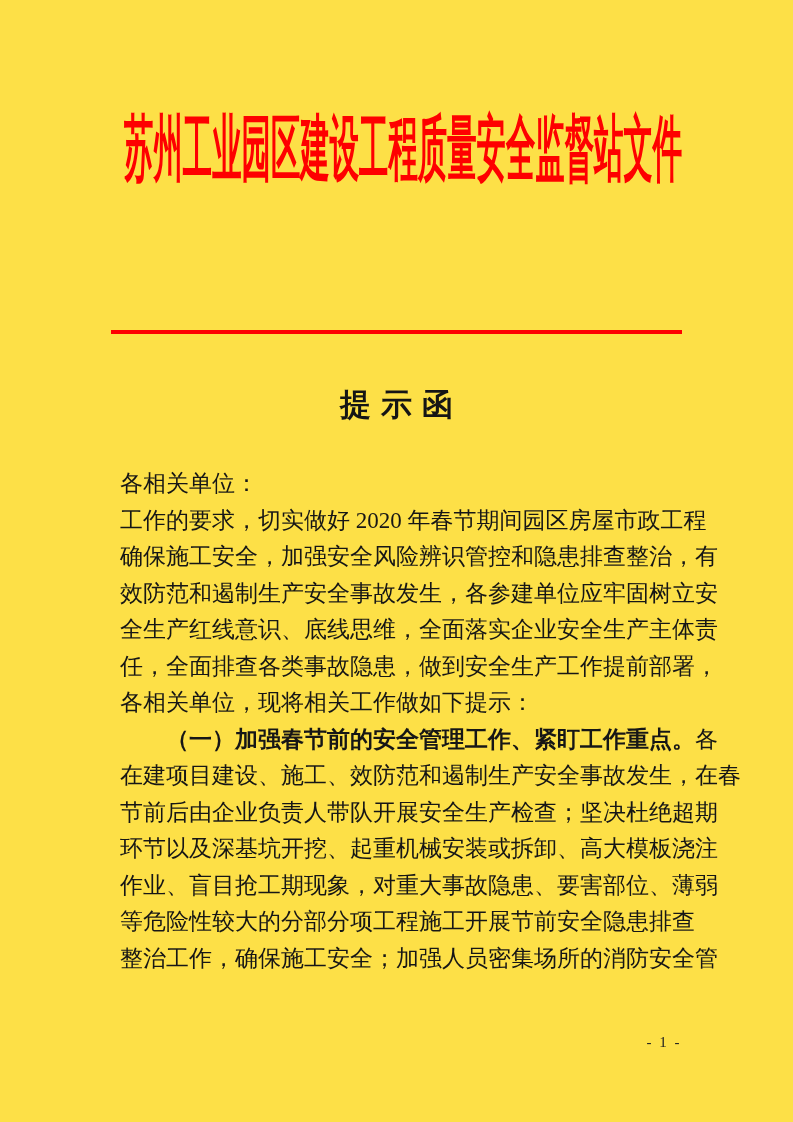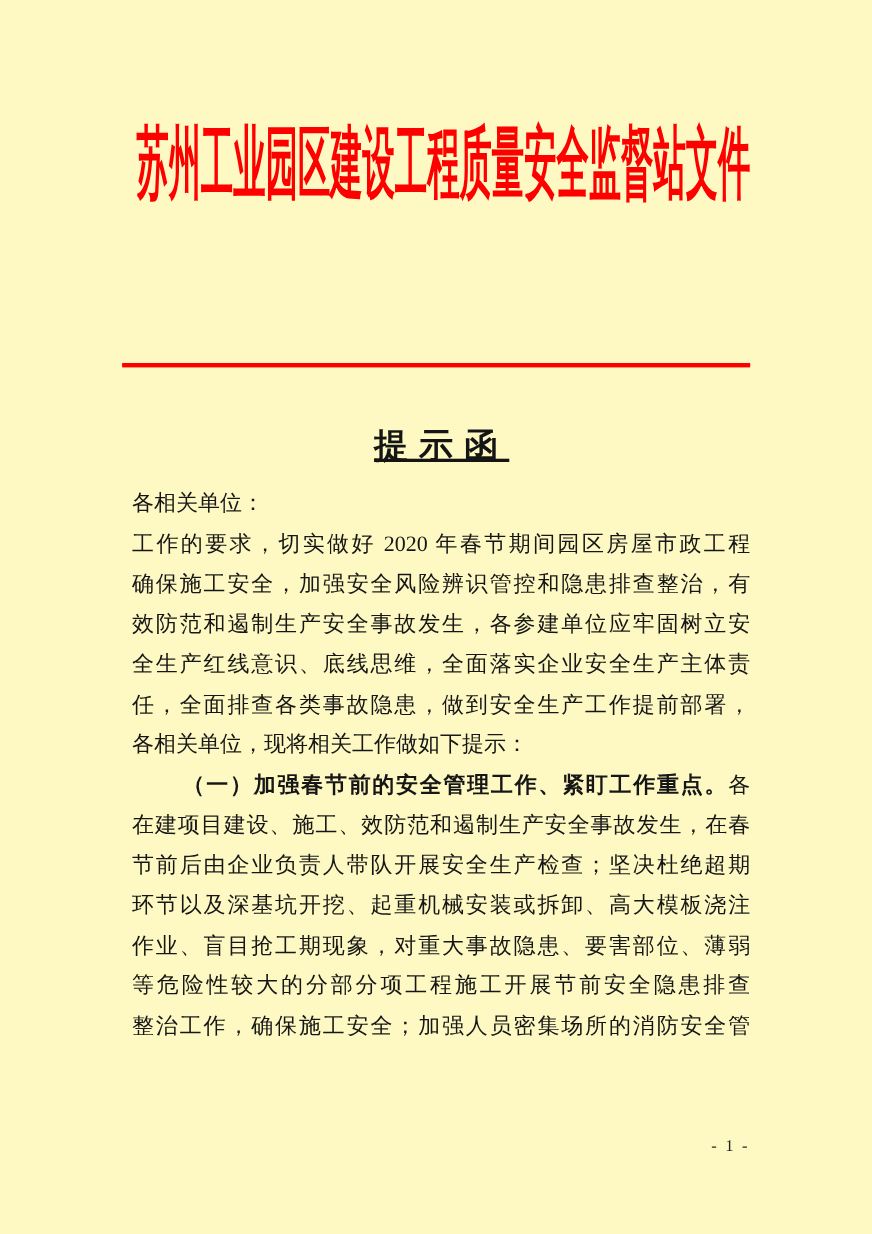--- a/index.html
+++ b/index.html
@@ -4,21 +4,21 @@
 <style>
   html, body {
     margin: 0;
     padding: 0;
     background: #ffffff;
   }
   .page {
     position: relative;
     width: 793px;
     height: 1122px;
-    background: #fef9c3;
+    background: #fde047;
     overflow: hidden;
     font-family: "Liberation Serif", "DejaVu Serif", serif;
     color: #111111;
   }
   
   .header-title {
     position: absolute;
     left: 124px;
     top: 112px;
     font-size: 72px;
@@ -44,29 +44,28 @@
     position: absolute;
     left: 0;
     top: 384px;
     width: 793px;
     text-align: center;
     font-size: 31px;
     font-weight: bold;
     letter-spacing: 10px;
     text-indent: 10px;
     color: #151515;
-    text-decoration: underline;
   }
   
   .body-text {
     position: absolute;
     left: 120px;
-    top: 440px;
+    top: 466px;
     width: 562px;
-    font-size: 20px;
+    font-size: 23px;
   }
   .line {
     height: 36.5px;
     line-height: 36.5px;
     white-space: nowrap;
     text-align: justify;
     text-align-last: justify;
     color: #161616;
   }
   .line.left {

